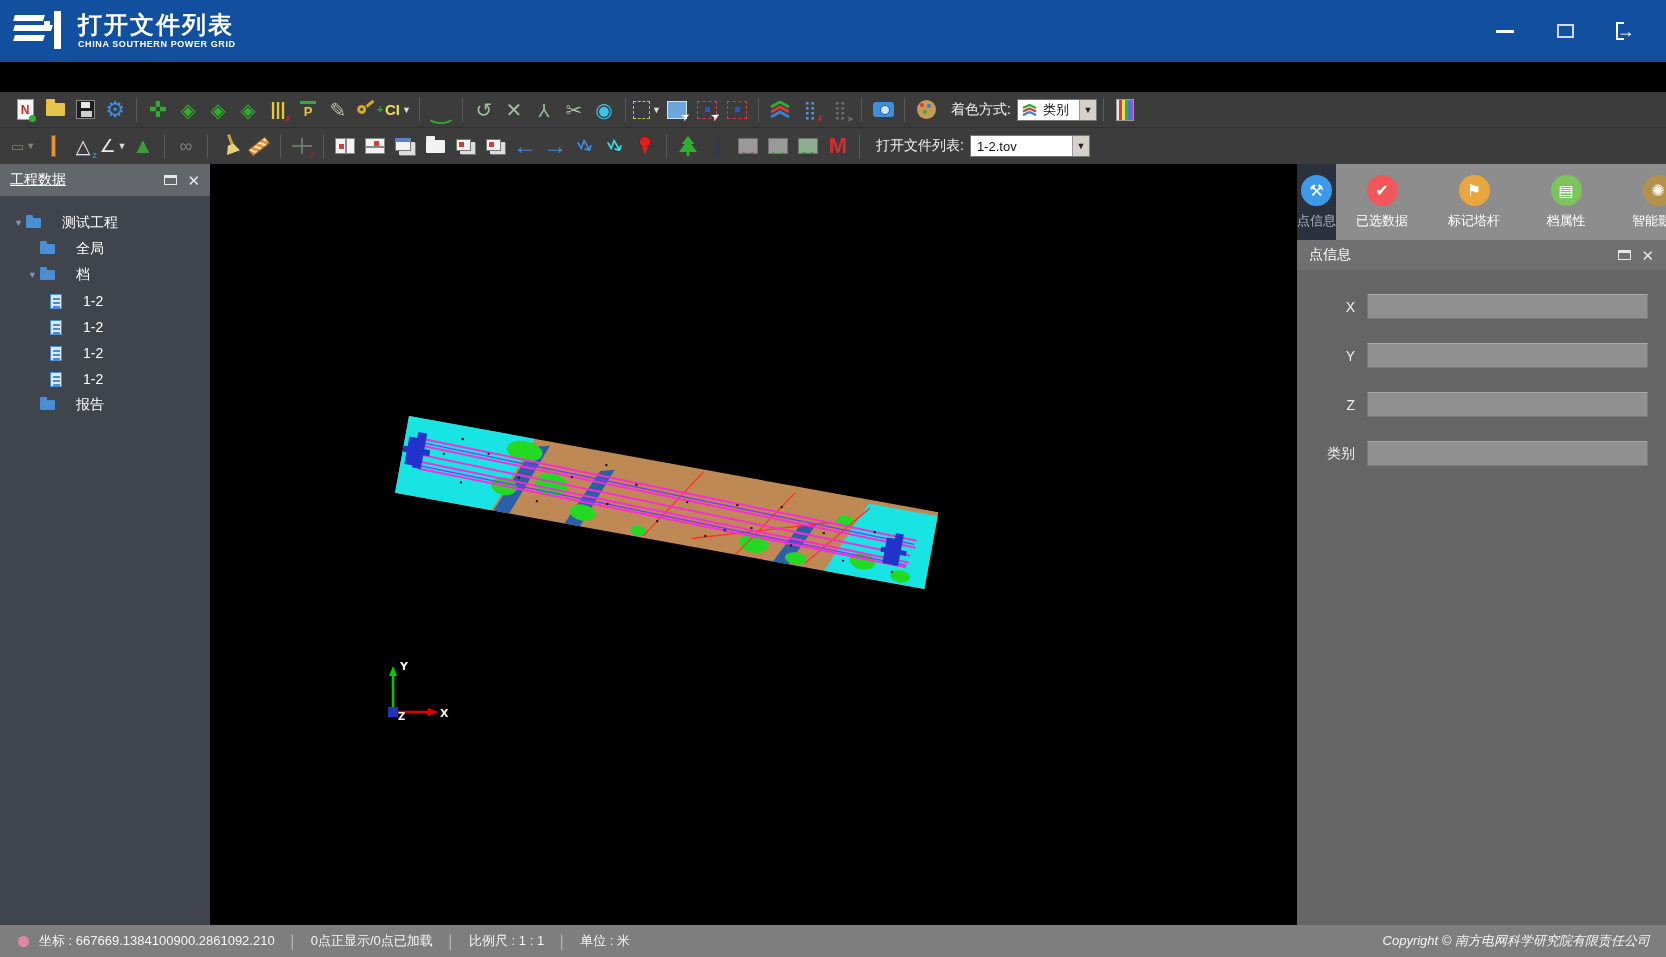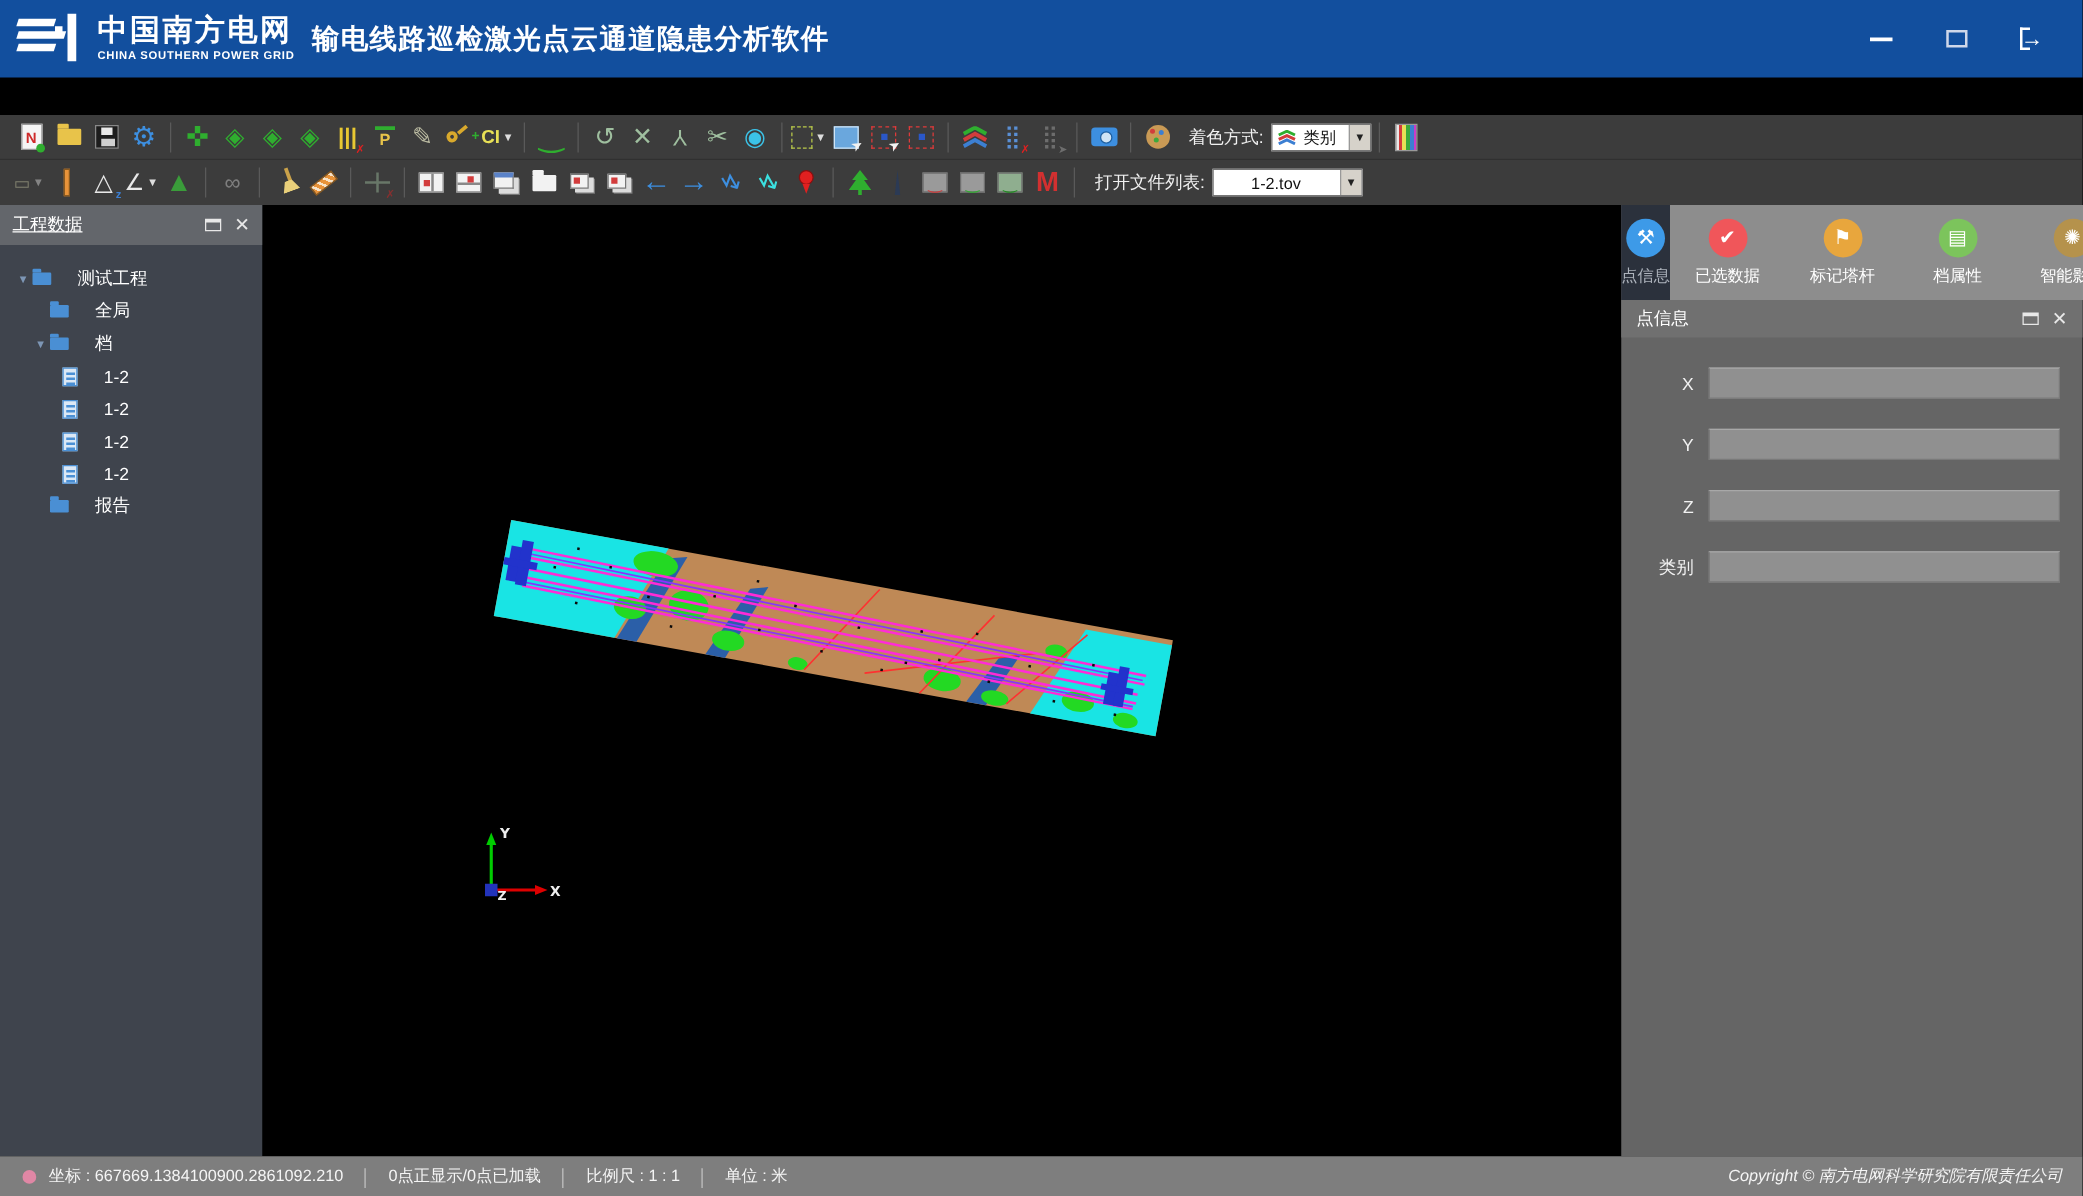--- a/index.html
+++ b/index.html
@@ -176,24 +176,23 @@
 
   <div class="titlebar">
     <div class="logo-mark">
       <i class="b1"></i>
         <i class="b2"></i>
         <i class="b3"></i>
         <i class="v1"></i>
         <i class="v2"></i>
     </div>
     <div class="brand">
-      <span class="brand-cn">中国南方电网</span>
+      <span class="brand-cn">打开文件列表</span>
       <span class="brand-en">CHINA SOUTHERN POWER GRID</span>
     </div>
-    <span class="app-title">输电线路巡检激光点云通道隐患分析软件</span>
     <div class="win-controls">
       <span class="wc wc-min">
           <i></i>
         </span>
       <span class="wc wc-max">
           <i></i>
         </span>
       <span class="wc wc-exit">
           <span class="brk"></span>
           <span class="arr">→</span>
@@ -369,21 +368,21 @@
       </span>
     <span class="ticon">
         <span class="spanchip" style="color:#2fae2f;">‿</span>
       </span>
     <span class="ticon">
         <span class="spanchip greenbg" style="color:#1f8f1f;">‿</span>
       </span>
     <span class="ticon" style="color:#d23030; font-size:22px; font-weight:bold;">M</span>
     <span class="tsep"></span>
     <span class="tb-label">打开文件列表:</span>
-    <div class="dropdown" style="width:120px;padding-left:24px;">
+    <div class="dropdown" style="width:120px;">
       <span class="txt">1-2.tov</span>
       <span class="arrbox">▼</span>
     </div>
   </div>
 
   <div class="main">
 
     <div class="leftpanel">
       <div class="lp-header">
         <span class="lp-title">工程数据</span>

